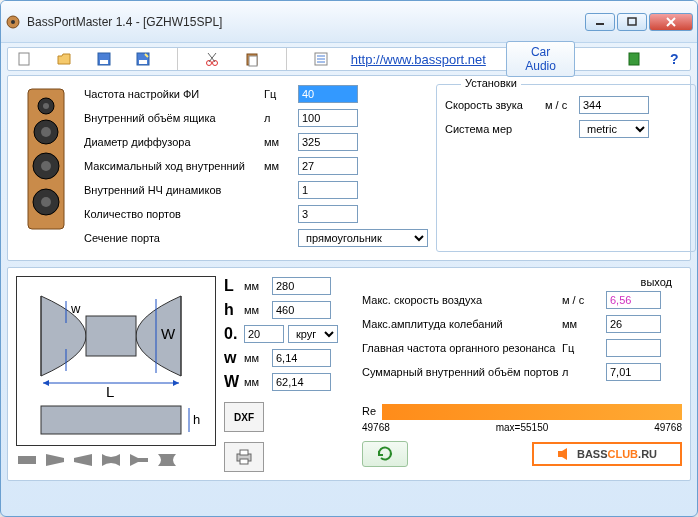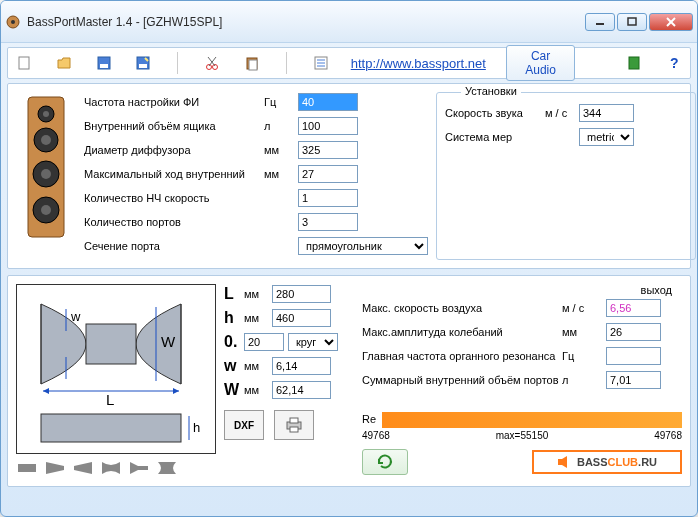--- a/index.html
+++ b/index.html
@@ -5,53 +5,53 @@
   * { box-sizing: border-box; margin: 0; padding: 0; }
   body { font-family: Tahoma, Arial, sans-serif; font-size: 11px; background: #fff; }
   .window { width: 698px; height: 517px; border: 1px solid #6a9fd0; background: linear-gradient(#eaf3fc, #d7e8f9); border-radius: 6px; box-shadow: 0 2px 8px rgba(0,0,0,0.3); position: relative; overflow: hidden; }
   .titlebar { height: 42px; background: linear-gradient(#f8fbff, #dceaf8); display: flex; align-items: center; padding: 0 4px; border-bottom: 1px solid #bcd5ed; }
   .titlebar .app-icon { width: 16px; height: 16px; margin-right: 6px; }
   .titlebar .title { flex: 1; color: #2b2b2b; font-size: 12px; }
   .winbtns { display: flex; gap: 0; }
   .winbtn { width: 30px; height: 18px; border: 1px solid #6a9fd0; border-radius: 3px; margin-left: 2px; display: flex; align-items: center; justify-content: center; font-size: 10px; cursor: pointer; }
   .winbtn.min, .winbtn.max { background: linear-gradient(#f2f8ff,#cfe4f7); }
   .winbtn.close { background: linear-gradient(#f3a0a0,#d04a3a); color: #fff; width: 44px; }
-  .toolbar { height: 32px; background: #fff; border: 1px solid #b5cde5; margin: 4px 6px; border-radius: 2px; display: flex; align-items: center; padding: 0 6px; gap: 20px; }
+  .toolbar { height: 24px; background: #fff; border: 1px solid #b5cde5; margin: 4px 6px; border-radius: 2px; display: flex; align-items: center; padding: 0 6px; gap: 20px; }
   .tbtn { width: 22px; height: 22px; border: none; background: transparent; cursor: pointer; display: flex; align-items: center; justify-content: center; border-radius: 2px; }
   .sep { width: 1px; height: 22px; background: #ccc; margin: 0 4px; }
   .link { color: #1a4fc2; text-decoration: underline; font-size: 13px; margin: 0 auto; cursor: pointer; }
   .caraudio { border: 1px solid #8fb6dc; background: linear-gradient(#fdfefe,#e6f0fa); padding: 3px 10px; border-radius: 3px; color: #1a4fc2; cursor: pointer; font-size: 12px; }
   .content { padding: 0 6px; }
   .panel { background: #fff; border: 1px solid #b5cde5; border-radius: 2px; padding: 8px; margin-bottom: 6px; }
   .top-panel { display: flex; gap: 8px; }
   .speaker-img { width: 60px; height: 150px; flex-shrink: 0; }
   .params { flex: 1; }
   .row { display: flex; align-items: center; margin-bottom: 4px; height: 20px; }
   .row .lbl { width: 180px; }
   .row .unit { width: 30px; text-align: left; margin-right: 4px; }
   .row input[type=text], .row select { border: 1px solid #7a9dbf; height: 18px; font-size: 11px; padding: 0 3px; background: #fff; }
   .row input[type=text] { width: 60px; }
   .row input.hl { background: #3399ff; color: #fff; }
   .row select { width: 130px; }
   .settings-group { border: 1px solid #b5cde5; border-radius: 3px; padding: 10px 8px 8px; position: relative; width: 260px; flex-shrink: 0; }
   .settings-group .legend { position: absolute; top: -8px; left: 24px; background: #fff; padding: 0 4px; font-size: 11px; }
   .settings-group .row .lbl { width: 100px; }
   .settings-group .row .unit { width: 30px; }
-  .settings-group .row input, .settings-group .row select { width: 55px; }
+  .settings-group .row input, .settings-group .row select { width: 70px; }
   .bottom-panel { display: flex; gap: 8px; }
   .diagram-col { width: 200px; }
   .diagram-box { border: 1px solid #333; background: #fff; width: 200px; height: 170px; padding: 4px; }
   .shape-icons { display: flex; gap: 6px; margin-top: 6px; }
   .shape-icon { width: 22px; height: 18px; border: none; background: transparent; cursor: pointer; }
   .dims-col { width: 130px; }
   .dims-col .row .lbl { width: 20px; font-size: 16px; font-weight: bold; }
   .dims-col .row .unit { width: 24px; }
   .dims-col .row input, .dims-col .row select { width: 59px; }
   .dims-col .row .spin { width: 40px; }
-  .btns-row { display: flex; gap: 10px; margin-top: 10px; }
+  .btns-row { display: flex; gap: 10px; margin-top: 10px; flex-direction: column; }
   .dxf-btn, .print-btn { width: 40px; height: 30px; border: 1px solid #999; background: #f4f4f4; cursor: pointer; font-size: 10px; font-weight: bold; display:flex; align-items:center; justify-content:center; }
   .output-col { flex: 1; }
   .out-header { text-align: right; font-size: 11px; margin-bottom: 2px; padding-right: 10px; }
   .output-col .row .lbl { width: 200px; }
   .output-col .row .unit { width: 40px; }
   .output-col .row input { width: 55px; background: #fff; }
   .output-col .row input.mag { color: #d030c0; }
   .re-bar { height: 16px; background: linear-gradient(to right, #ff8c1a, #ffaa33); margin: 4px 0 2px; position: relative; }
   .re-labels { display: flex; justify-content: space-between; font-size: 10px; }
   .footer { display: flex; align-items: center; justify-content: space-between; margin-top: 8px; }
@@ -182,21 +182,21 @@
             <span class="lbl">Диаметр диффузора</span>
             <span class="unit">мм</span>
             <input type="text" value="325" style="">
           </div>
         <div class="row">
             <span class="lbl">Максимальный ход внутренний</span>
             <span class="unit">мм</span>
             <input type="text" value="27" style="">
           </div>
         <div class="row">
-            <span class="lbl">Количество НЧ скорость</span>
+            <span class="lbl">Внутренний НЧ динамиков</span>
             <span class="unit"></span>
             <input type="text" value="1" style="">
           </div>
         <div class="row">
             <span class="lbl">Количество портов</span>
             <span class="unit"></span>
             <input type="text" value="3" style="">
           </div>
         <div class="row">
             <span class="lbl">Сечение порта</span>

